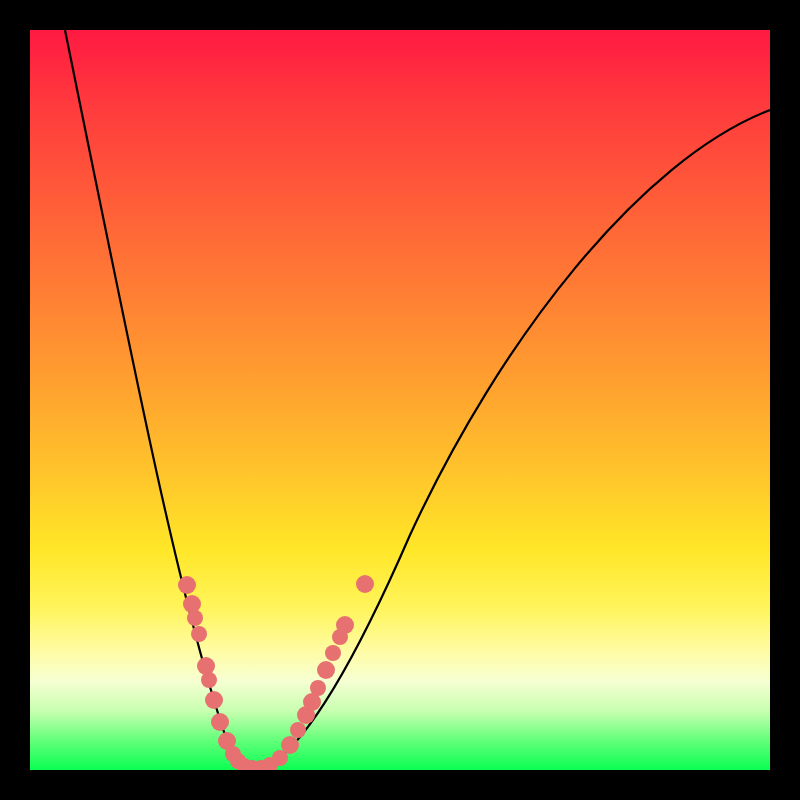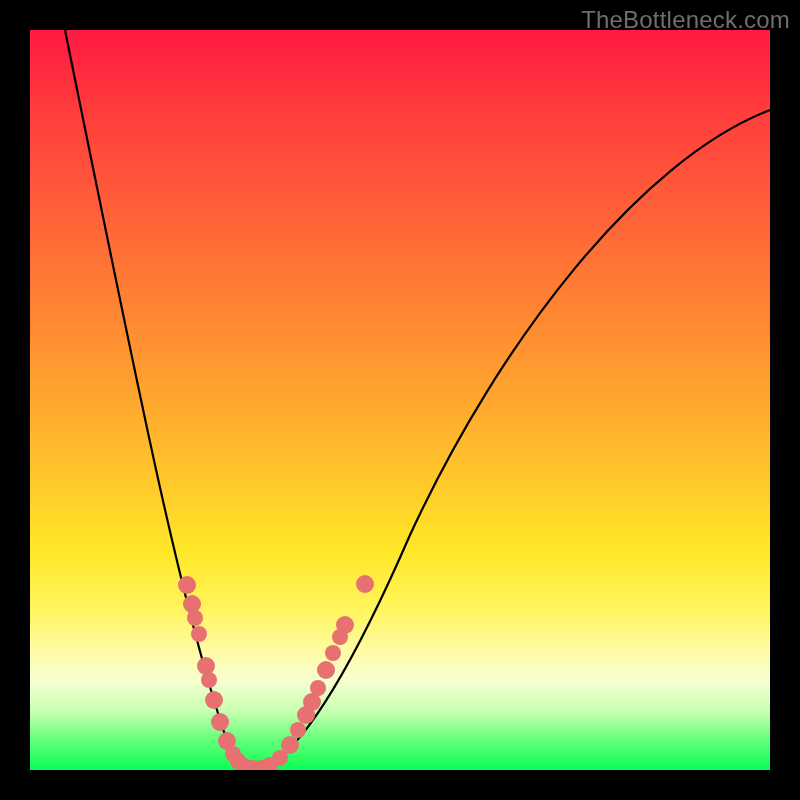--- a/index.html
+++ b/index.html
@@ -97,15 +97,14 @@
           <circle cx="288" cy="658" r="8" class="dot"></circle>
           <circle cx="296" cy="640" r="9" class="dot"></circle>
           <circle cx="303" cy="623" r="8" class="dot"></circle>
           <circle cx="310" cy="607" r="8" class="dot"></circle>
           <circle cx="315" cy="595" r="9" class="dot"></circle>
           <circle cx="335" cy="554" r="9" class="dot"></circle>
         </g>
     </svg>
   </div>
 
-  <div class="watermark">TheBottleneck.com</div>
 
 </div>
 
 </body></html>

